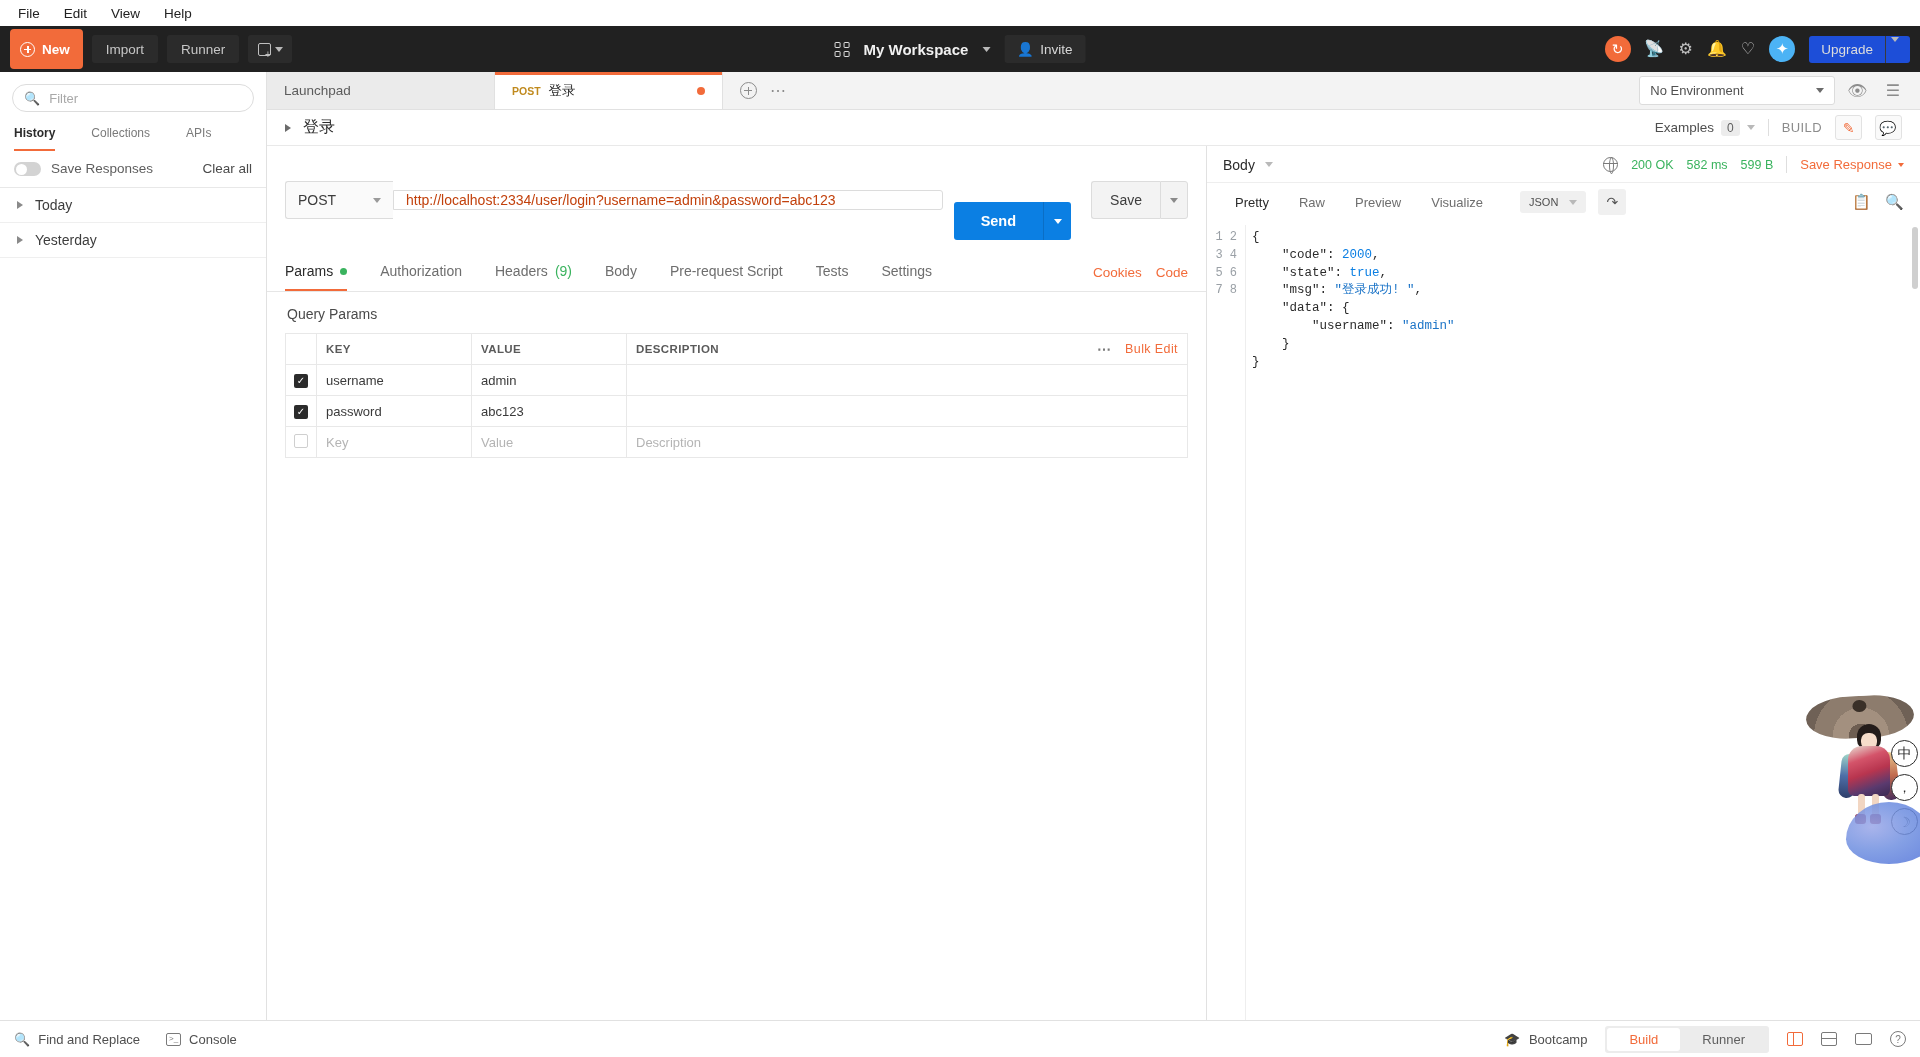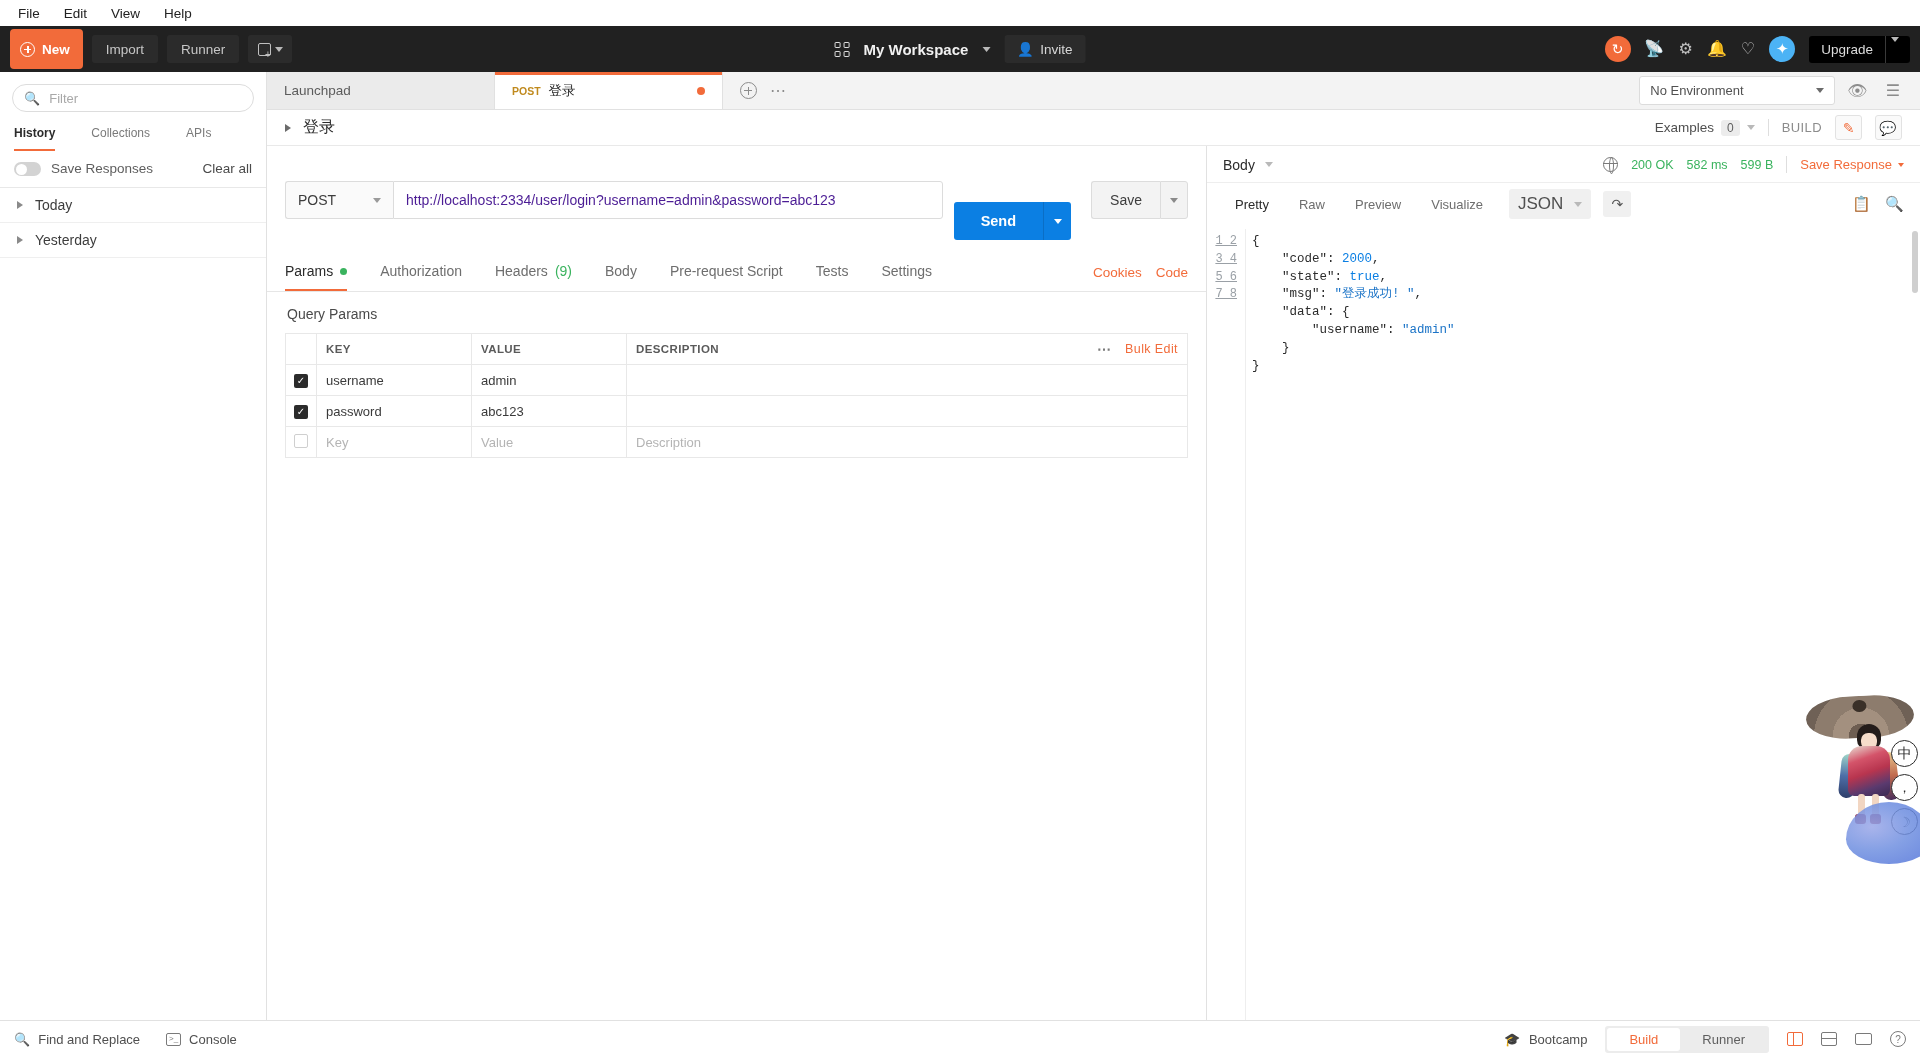--- a/index.html
+++ b/index.html
@@ -80,21 +80,21 @@
     width: 26px; height: 26px; border-radius: 50%; background: #f26b3a;
     display: flex; align-items: center; justify-content: center;
     color: #fff; font-size: 14px; cursor: pointer;
   }
   .hicon { color: #c0c0c0; font-size: 16px; cursor: pointer; line-height: 1; }
   .avatar-blue {
     width: 26px; height: 26px; border-radius: 50%; background: #4cb3f5;
     display: flex; align-items: center; justify-content: center;
     color: #fff; font-size: 15px; cursor: pointer;
   }
-  .upgrade-wrap { display: flex; align-items: center; background: #000000; border-radius: 3px; }
+  .upgrade-wrap { display: flex; align-items: center; background: #1d4ed8; border-radius: 3px; }
   .upgrade-wrap .up-label {
     color: #dcdcdc; font-size: 13.5px; padding: 6px 12px; cursor: pointer;
   }
   .upgrade-wrap .up-caret {
     padding: 6px 11px 6px 5px; border-left: 1px solid #3a3a3a; cursor: pointer;
   }
   
   .body-wrap { display: flex; height: calc(1057px - 26px - 46px - 37px); }
   
   .sidebar {
@@ -217,23 +217,23 @@
   }
   .url-row { display: flex; align-items: center; gap: 11px; padding: 14px 18px 13px; }
   .method-box {
     width: 108px; height: 38px; border: 1px solid #dcdcdc; border-right: none;
     border-radius: 3px 0 0 3px; background: #fafafa; display: flex;
     align-items: center; padding: 0 12px; font-size: 14px; color: #3d3d3d;
     cursor: pointer;
   }
   .method-box .caret-d { margin-left: auto; border-top-color: #9a9a9a; }
   .url-box {
-    flex: 1; height: 38px; border: 1px solid #dcdcdc; border-radius: 0 3px 3px 0;
+    flex: 1; height: 20px; border: 1px solid #dcdcdc; border-radius: 0 3px 3px 0;
     display: flex; align-items: center; padding: 0 12px; font-size: 14px;
-    color: #4c1d95; background: #fff; margin-left: -11px; cursor: text;
+    color: #c2410c; background: #fff; margin-left: -11px; cursor: text;
   }
   .send-grp { display: flex; align-items: center; margin-top: 42px; }
   .send-btn {
     background: #0b7fe3; color: #fff; font-size: 14.5px; font-weight: 700;
     padding: 0 27px; height: 38px; display: flex; align-items: center;
     border-radius: 3px 0 0 3px; cursor: pointer;
   }
   .send-caret {
     background: #0b7fe3; width: 28px; height: 38px; display: flex;
     align-items: center; justify-content: center; border-radius: 0 3px 3px 0;
@@ -309,35 +309,35 @@
     content: ""; position: absolute; left: -1.3px; top: 5.2px; width: 15px;
     height: 0; border-top: 1.3px solid #7a7a7a;
   }
   .save-resp { color: #f26b3a; font-size: 13px; display: flex; align-items: center; gap: 6px; cursor: pointer; }
   .save-resp .caret-d { border-top-color: #f26b3a; border-left-width: 3.5px; border-right-width: 3.5px; border-top-width: 4.5px; }
   .res-toolbar { display: flex; align-items: center; gap: 6px; padding: 6px 16px 6px; }
   .rt-tab { font-size: 13px; color: #6e6e6e; padding: 5px 12px; border-radius: 3px; cursor: pointer; }
   .rt-tab.active { color: #2b2b2b; }
   .fmt-select {
     display: flex; align-items: center; gap: 11px; background: #f0f0f0;
-    padding: 5px 9px; border-radius: 3px; font-size: 17px; color: #4f4f4f;
-    margin-left: 8px; cursor: pointer;
+    padding: 5px 9px; border-radius: 3px; font-size: 11px; color: #4f4f4f;
+    margin-left: 19px; cursor: pointer;
   }
   .wrap-ico {
     width: 28px; height: 26px; background: #f0f0f0; border-radius: 3px;
     display: flex; align-items: center; justify-content: center;
     margin-left: 6px; cursor: pointer; color: #555; font-size: 14px;
   }
   .res-tools-right { margin-left: auto; display: flex; align-items: center; gap: 14px; }
   .res-tools-right .ri { color: #7a7a7a; font-size: 15px; cursor: pointer; }
   .code-area { flex: 1; display: flex; overflow: hidden; position: relative; padding-top: 4px; }
   .gutter {
     width: 38px; flex: none; text-align: right; padding-right: 8px;
     color: #9aa0a6; font-family: "Liberation Mono", monospace; font-size: 12px;
-    line-height: 17.8px; padding-top: 4px; user-select: none; text-decoration: underline;
+    line-height: 17.8px; padding-top: 4px; user-select: none;
   }
   .code-lines {
     flex: 1; font-family: "Liberation Mono", monospace; font-size: 12.5px;
     line-height: 17.8px; padding-top: 4px; color: #2b2b2b; white-space: pre;
     border-left: 1px solid #eee; padding-left: 6px;
   }
   .tok-key { color: #2b2b2b; }
   .tok-num { color: #0b7fe3; }
   .tok-bool { color: #0b7fe3; }
   .tok-str { color: #1a73c7; }

